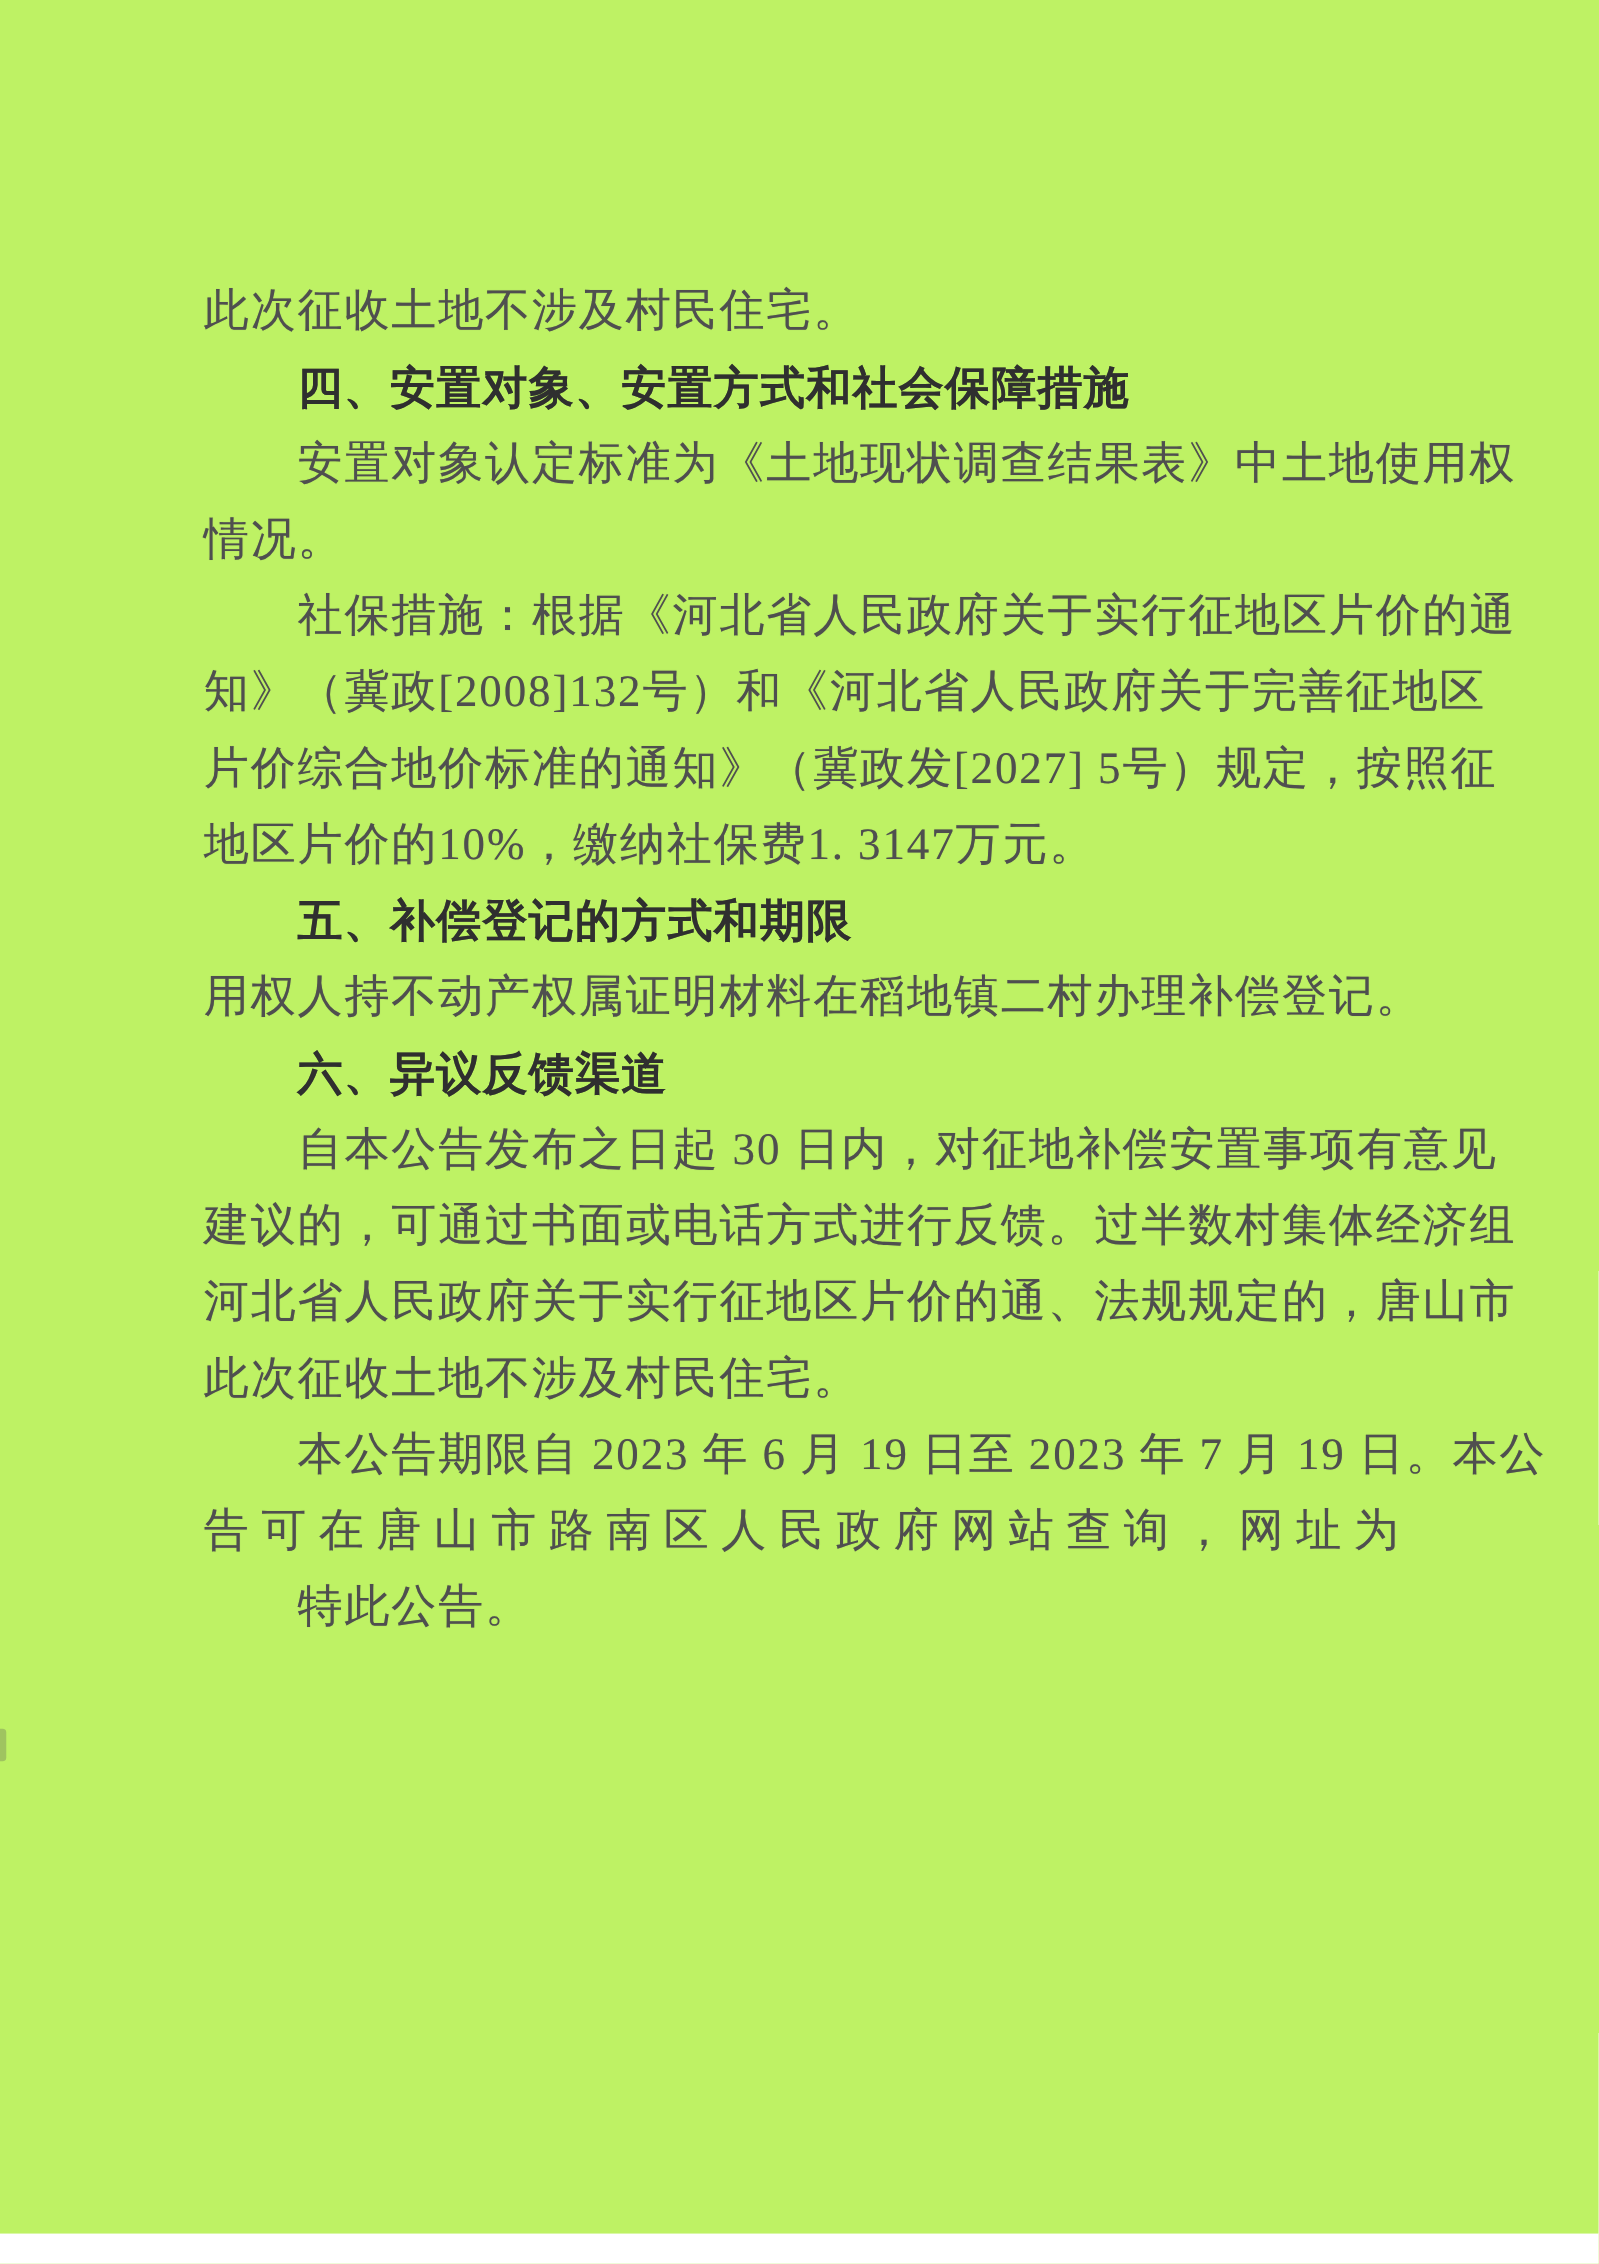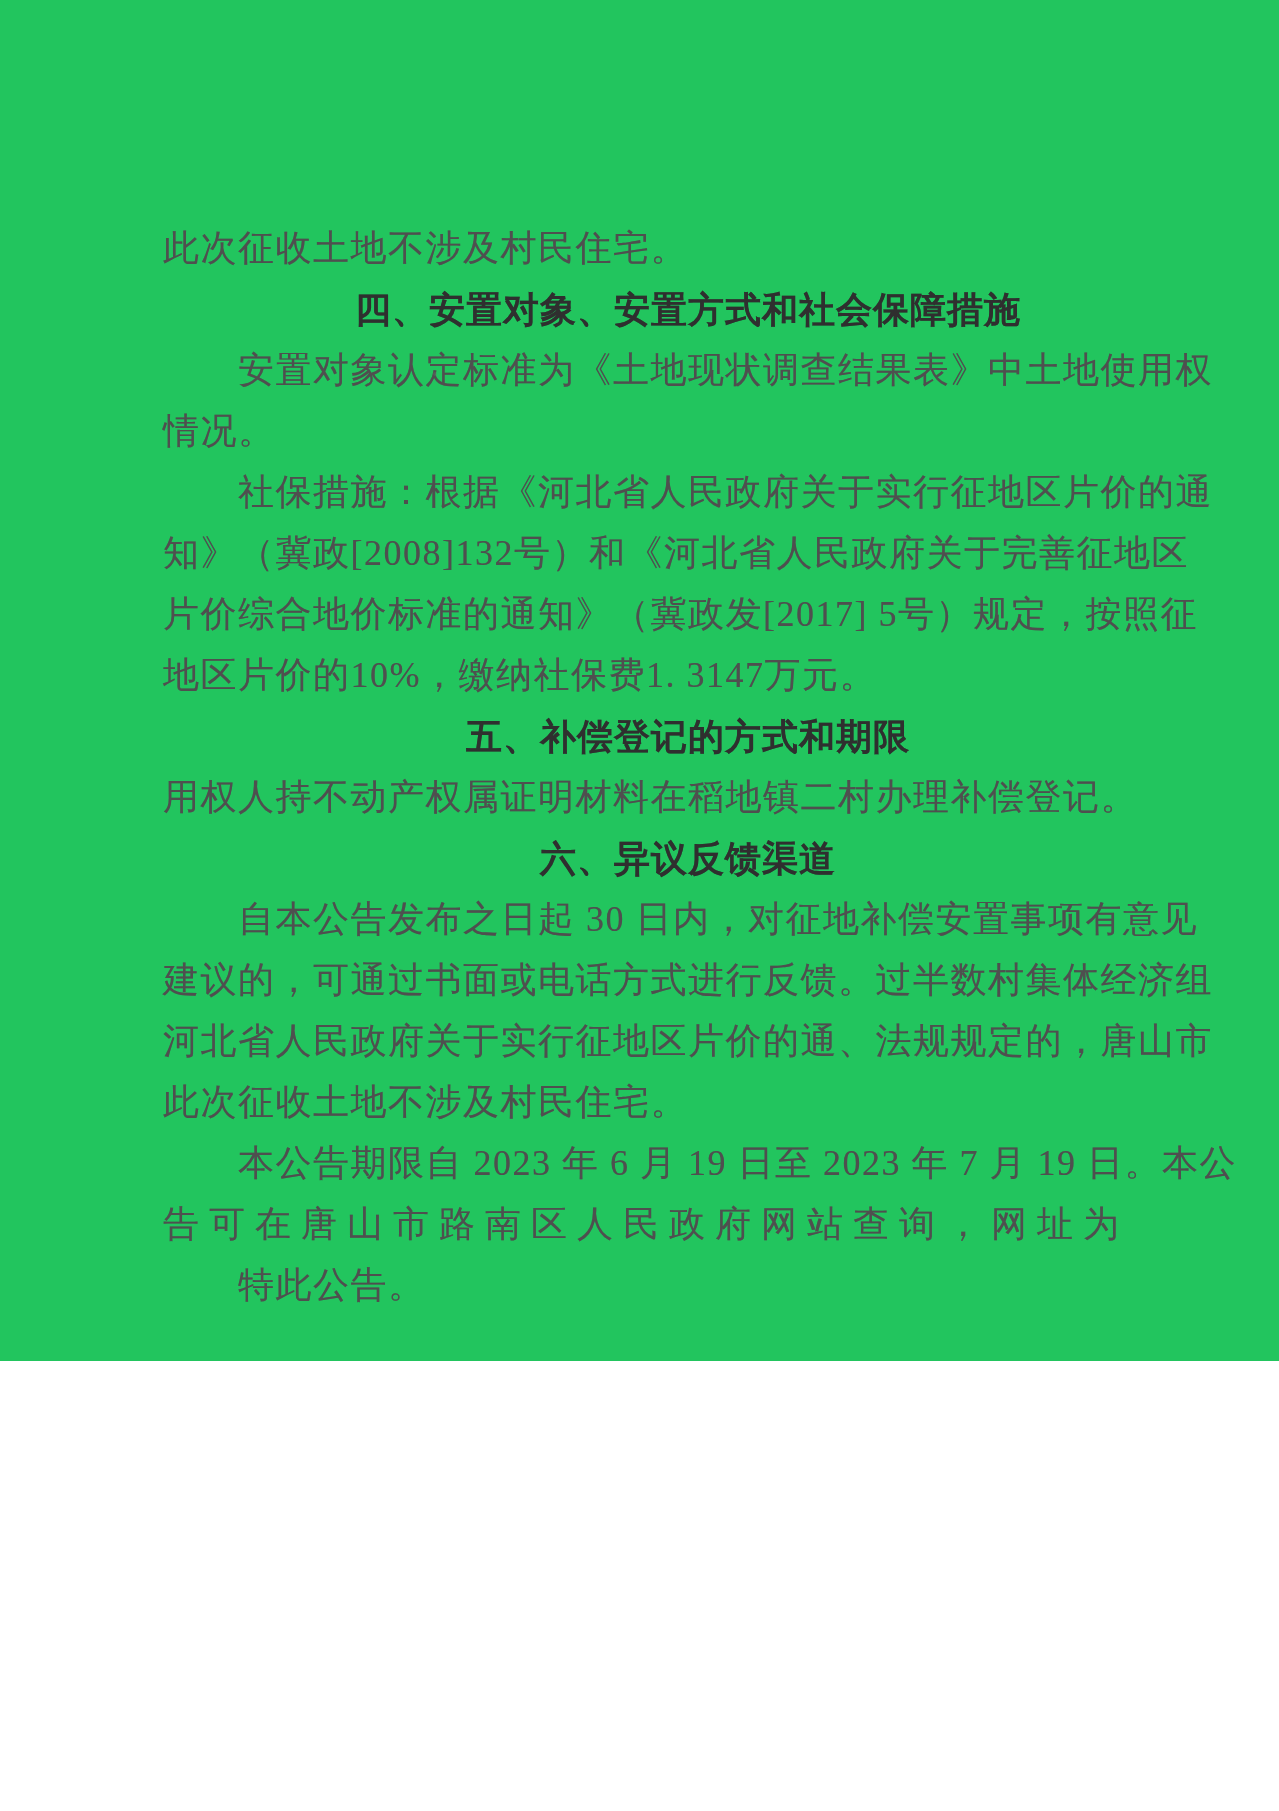--- a/index.html
+++ b/index.html
@@ -3,22 +3,22 @@
 <meta charset="utf-8">
 <style>
   html, body {
     margin: 0;
     padding: 0;
     background: #ffffff;
   }
   .page {
     position: relative;
     width: 1279px;
-    height: 1361px;
-    background: #22c55e;
+    height: 1787px;
+    background: #bef264;
     overflow: hidden;
     font-family: "Liberation Serif", "DejaVu Serif", serif;
   }
   .content {
     position: absolute;
     left: 163px;
     top: 218px;
     width: 975px;
   }
   .line {
@@ -31,21 +31,20 @@
   }
   .indent {
     padding-left: 75px;
   }
   .heading {
     font-family: "Liberation Sans", "DejaVu Sans", sans-serif;
     font-weight: 700;
     letter-spacing: 1px;
     color: #2f2f2f;
     text-shadow: 0 0 0.5px rgba(40,40,40,0.55);
-    text-align: center;
   }
   .spread {
     letter-spacing: 10px;
   }
   .url {
     font-family: "DejaVu Sans Mono", monospace;
     font-size: 31px;
     letter-spacing: 2px;
   }
   
@@ -72,21 +71,21 @@
 <body>
 
 <div class="page">
   <div class="content">
     <div class="line">此次征收土地不涉及村民住宅。</div>
     <div class="line heading indent">四、安置对象、安置方式和社会保障措施</div>
     <div class="line indent">安置对象认定标准为《土地现状调查结果表》中土地使用权</div>
     <div class="line">情况。</div>
     <div class="line indent">社保措施：根据《河北省人民政府关于实行征地区片价的通</div>
     <div class="line">知》（冀政[2008]132号）和《河北省人民政府关于完善征地区</div>
-    <div class="line">片价综合地价标准的通知》（冀政发[2017] 5号）规定，按照征</div>
+    <div class="line">片价综合地价标准的通知》（冀政发[2027] 5号）规定，按照征</div>
     <div class="line">地区片价的10%，缴纳社保费1. 3147万元。</div>
     <div class="line heading indent">五、补偿登记的方式和期限</div>
     <div class="line">用权人持不动产权属证明材料在稻地镇二村办理补偿登记。</div>
     <div class="line heading indent">六、异议反馈渠道</div>
     <div class="line indent">自本公告发布之日起 30 日内，对征地补偿安置事项有意见</div>
     <div class="line">建议的，可通过书面或电话方式进行反馈。过半数村集体经济组</div>
     <div class="line">河北省人民政府关于实行征地区片价的通、法规规定的，唐山市</div>
     <div class="line">此次征收土地不涉及村民住宅。</div>
     <div class="line indent">本公告期限自 2023 年 6 月 19 日至 2023 年 7 月 19 日。本公</div>
     <div class="line spread">告可在唐山市路南区人民政府网站查询，网址为</div>

